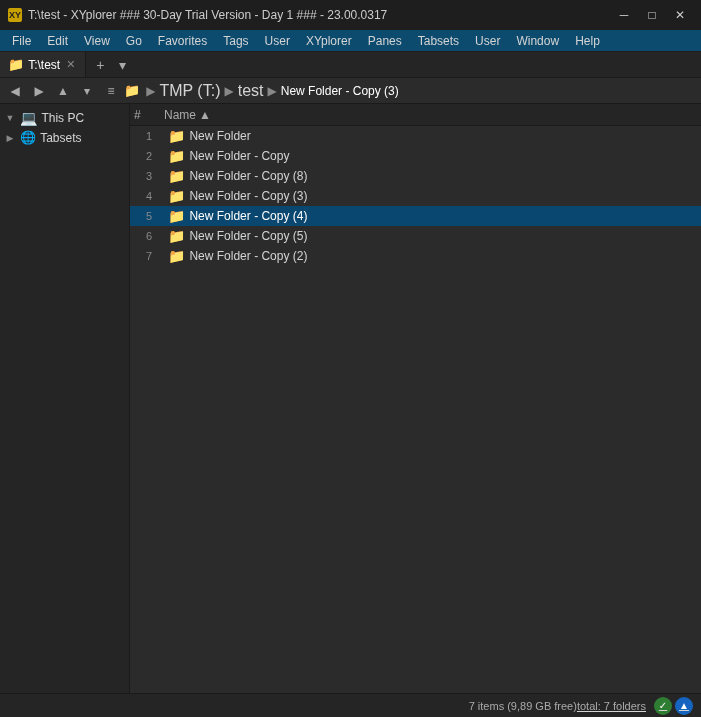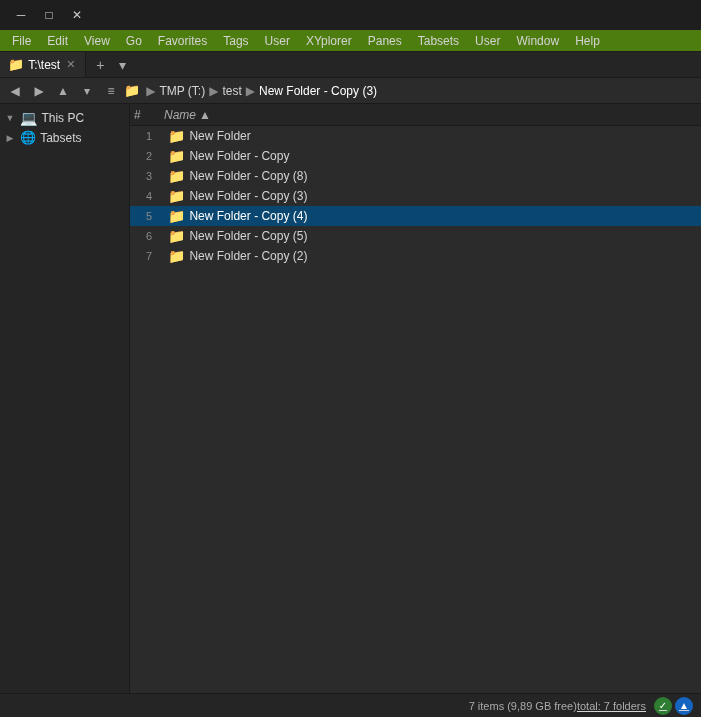--- a/index.html
+++ b/index.html
@@ -56,21 +56,21 @@
       color: #cccccc;
       cursor: pointer;
       display: flex;
       align-items: center;
       justify-content: center;
       font-size: 12px;
     }
 
     
     #menu-bar {
-      background: #4d7c0f;
+      background: #0c4a6e;
       height: 22px;
       display: flex;
       align-items: center;
       padding: 0 4px;
       border-bottom: 1px solid #1e1e1e;
     }
     .menu-item {
       padding: 2px 8px;
       cursor: pointer;
       color: #d4d4d4;
@@ -160,21 +160,21 @@
       flex: 1;
     }
     .breadcrumb-folder-icon {
       color: #e6b800;
       font-size: 13px;
       margin-right: 2px;
     }
     .breadcrumb-part {
       color: #d4d4d4;
       cursor: pointer;
-      font-size: 12px;
+      font-size: 16px;
     }
     .breadcrumb-sep {
       color: #888;
       font-size: 12px;
       margin: 0 2px;
     }
     .breadcrumb-current {
       color: #ffffff;
       font-size: 12px;
     }
@@ -236,21 +236,21 @@
     }
     .col-header {
       display: flex;
       align-items: center;
       gap: 3px;
       font-size: 12px;
       color: #aaa;
       cursor: pointer;
     }
     .col-num { width: 30px; text-align: center; }
-    .col-name { flex: 1; font-style: italic; }
+    .col-name { flex: 1; }
 
     .file-row {
       display: flex;
       align-items: center;
       height: 20px;
       padding: 0 4px;
       cursor: pointer;
       gap: 4px;
     }
     .file-row.selected { background: #094771; color: #fff; }
@@ -319,20 +319,24 @@
       align-items: center;
       justify-content: center;
       color: #fff;
       font-size: 10px;
     }
   </style>
 </head>
 <body>
 
 <div id="title-bar">
+  <div id="title-bar-left">
+    <div id="title-bar-icon">XY</div>
+    <span id="title-text">T:\test  - XYplorer ### 30-Day Trial Version - Day 1 ### - 23.00.0317</span>
+  </div>
   <div id="title-bar-controls">
     <button class="win-btn">─</button>
     <button class="win-btn">□</button>
     <button class="win-btn close">✕</button>
   </div>
 </div>
 
 <div id="menu-bar">
     <div class="menu-item">File</div>
     <div class="menu-item">Edit</div>

